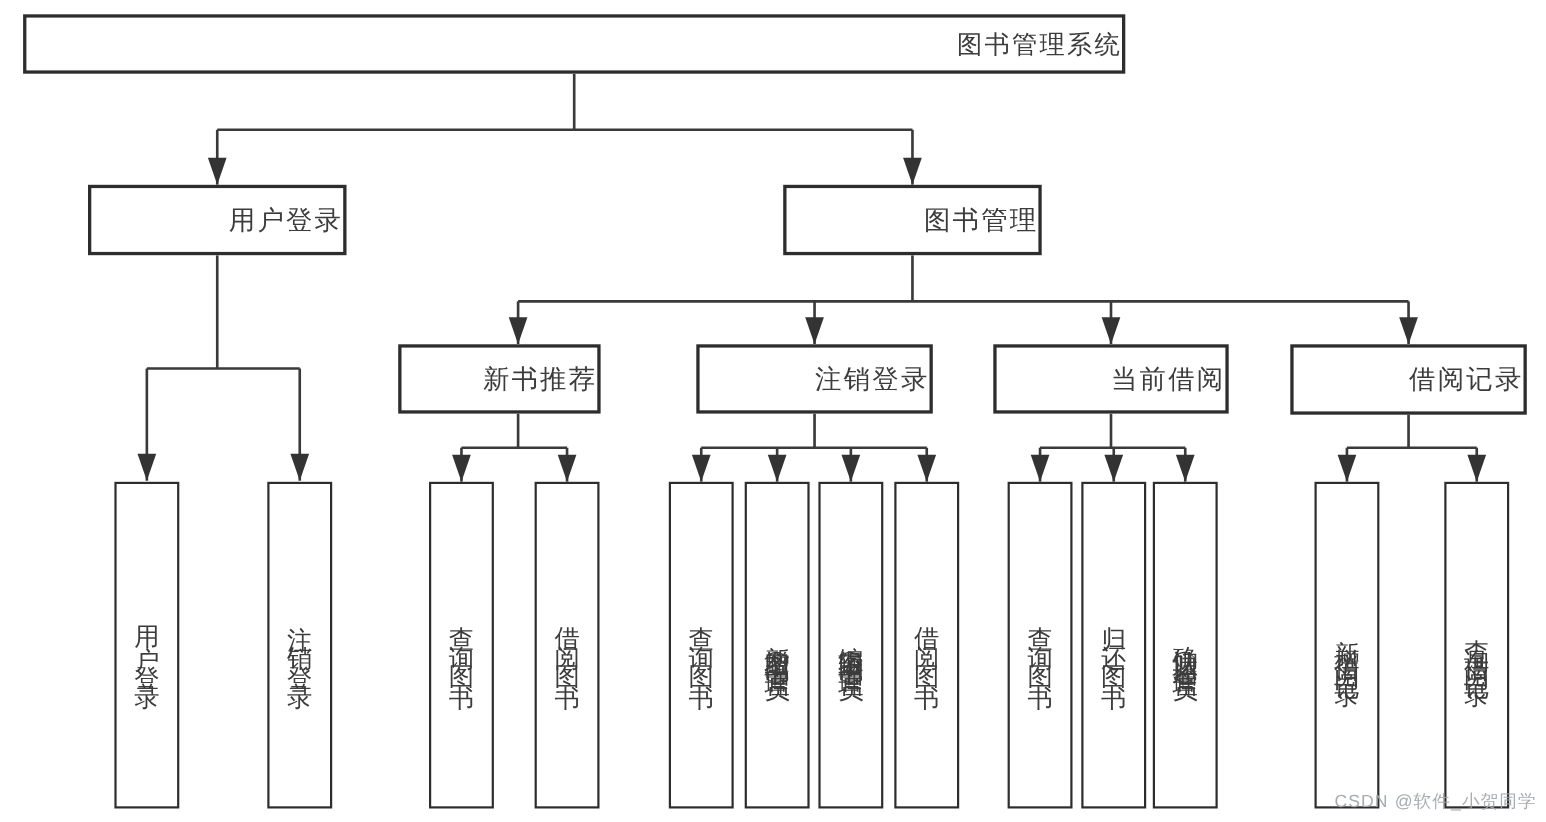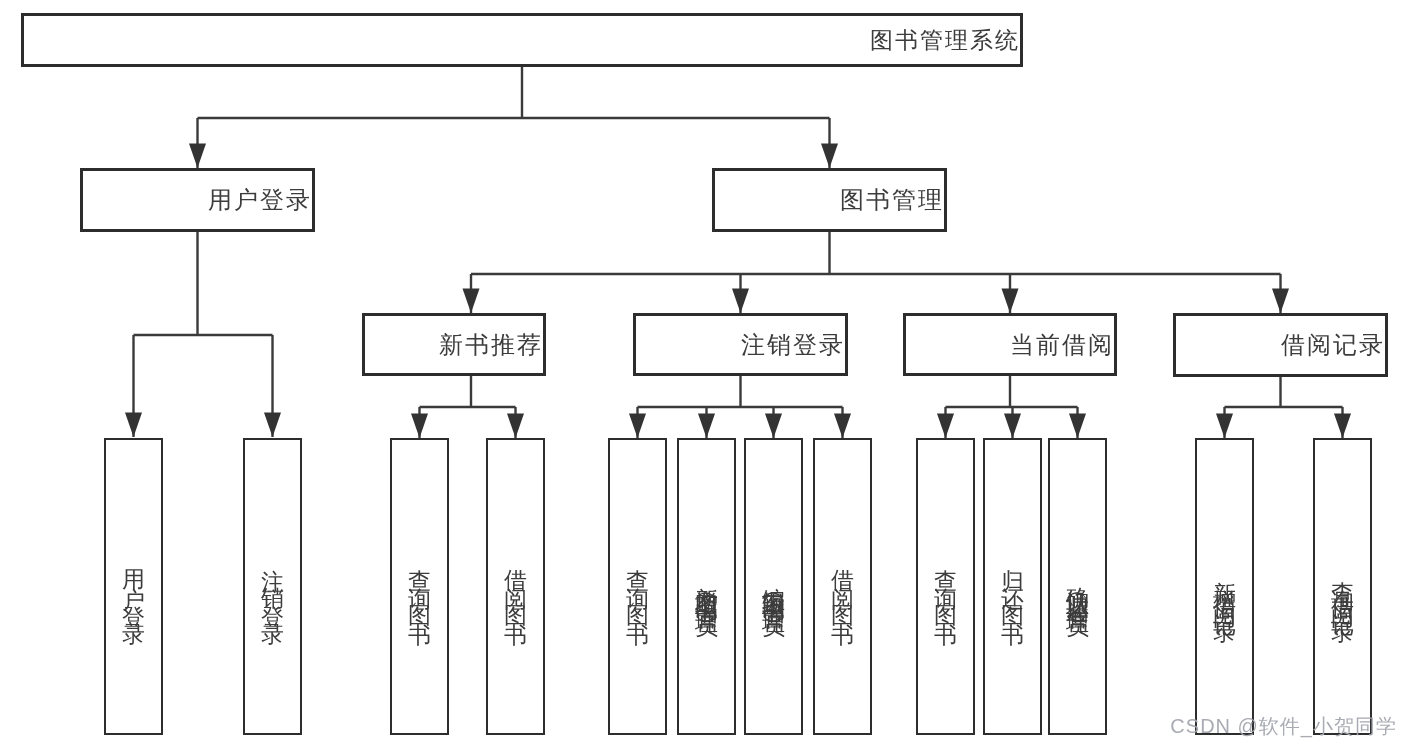--- a/index.html
+++ b/index.html
@@ -12,21 +12,21 @@
     color:#3c3c3c;
   }
   .hnode{font-size:24px;letter-spacing:2px;justify-content:flex-end;}
   .root{font-size:23px;}
   .vnode{border-width:2.5px;}
   .vlabel{
     writing-mode:vertical-rl;text-orientation:mixed;
     font-size:23px;line-height:1;letter-spacing:4px;white-space:nowrap;
   }
   .watermark{
-    position:absolute;right:8px;bottom:7px;font-size:20px;
+    position:absolute;right:8px;bottom:7px;font-size:16px;
     color:rgba(164,166,175,0.95);letter-spacing:1px;white-space:nowrap;
   }
 </style>
 </head>
 <body>
 
 <div class="stage">
 
   <svg class="wires" viewBox="0 0 1405 747" xmlns="http://www.w3.org/2000/svg">
     <defs>

